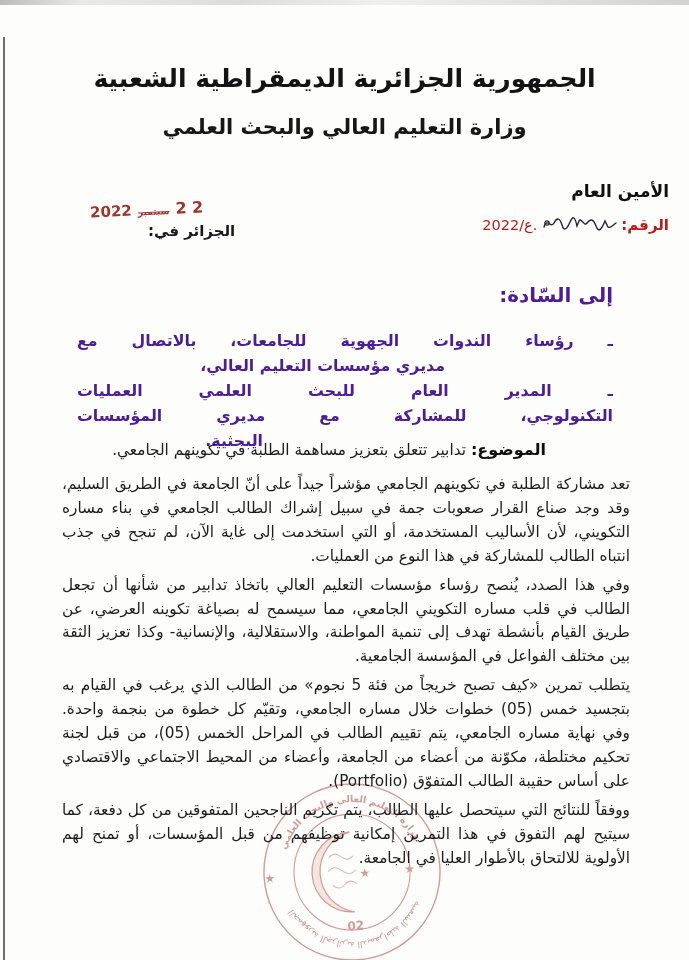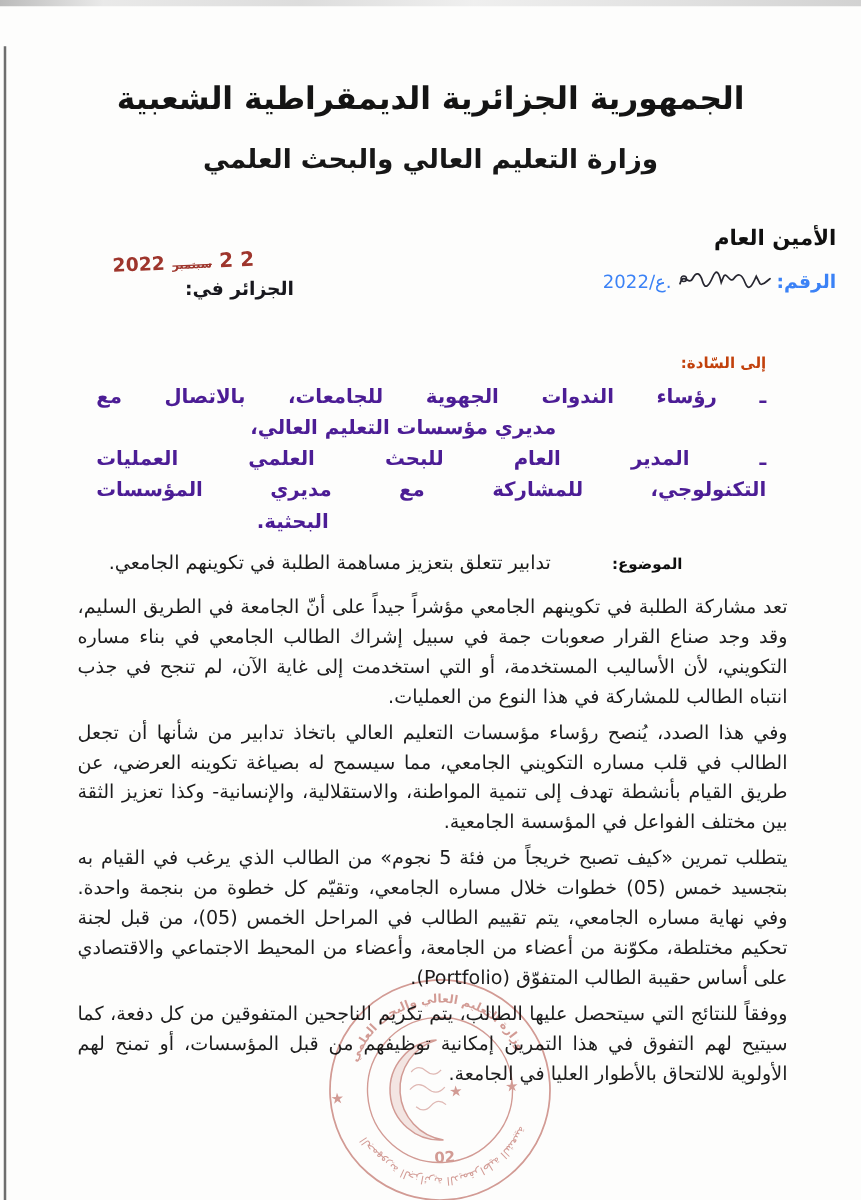--- a/index.html
+++ b/index.html
@@ -15,45 +15,45 @@
     opacity:.6;}
   .left-line{position:absolute;top:37px;bottom:0;left:3px;width:2px;background:#4a4a4a;opacity:.8;}
 
   
   .titles{position:absolute;top:64px;left:0;right:0;text-align:center;}
   .t1{font-size:25px;font-weight:bold;color:#141414;letter-spacing:0;}
   .t2{margin-top:22px;font-size:21px;font-weight:bold;color:#171717;}
 
   .office{position:absolute;top:181px;right:20px;font-size:17px;font-weight:bold;color:#101010;}
 
-  .ref-line{position:absolute;top:214px;right:20px;font-size:15px;color:#3b82f6;white-space:nowrap;}
+  .ref-line{position:absolute;top:214px;right:20px;font-size:15px;color:#b91c1c;white-space:nowrap;}
   .ref-label{font-weight:bold;}
   .hand{display:inline-block;vertical-align:-4px;margin:0 3px;}
   .ref-suffix{font-size:14.5px;}
 
   .place-block{position:absolute;top:198px;left:88px;width:170px;height:50px;}
   .date-stamp{position:absolute;top:2px;left:2px;white-space:nowrap;
     color:#9e352c;transform:rotate(-2.5deg);direction:rtl;}
   .ds-day{font-size:16px;font-weight:bold;letter-spacing:7px;}
   .ds-month{font-size:9px;font-weight:bold;text-decoration:line-through;margin:0 1px;}
   .ds-year{font-size:15px;font-weight:bold;}
   .place-label{position:absolute;top:24px;left:60px;font-size:15px;font-weight:bold;color:#18181e;white-space:nowrap;}
 
   
   .recipients{position:absolute;top:283px;right:76px;width:536px;}
-  .rec-heading{font-size:12px;font-weight:bold;margin-bottom:7px;color:#c2410c;}
+  .rec-heading{font-size:20px;font-weight:bold;margin-bottom:21px;color:#4c1d95;}
   .b-line{font-size:15.8px;font-weight:bold;line-height:25px;color:#4c1d95;}
   .justify{text-align:justify;text-align-last:justify;}
   .indent1{text-align:right;padding-right:168px;}
   .indent2{text-align:right;padding-right:350px;}
 
   
   .bodytext{position:absolute;top:438px;right:59px;left:62px;}
   .subject{font-size:15.3px;margin-right:84px;margin-bottom:11px;line-height:24px;}
-  .subj-label{font-weight:bold;font-size:12px;color:#0e0e0e;margin-left:44px;}
+  .subj-label{font-weight:bold;font-size:16px;color:#0e0e0e;}
   .subj-text{margin-right:5px;}
   .para{margin:0 0 5px 0;font-size:15.3px;line-height:23.9px;text-align:justify;color:#1c1c1c;}
 
   
   .seal{position:absolute;left:258px;top:778px;width:188px;height:188px;
     opacity:.55;mix-blend-mode:multiply;transform:rotate(-4deg);}
 </style>
 </head>
 <body>
 

